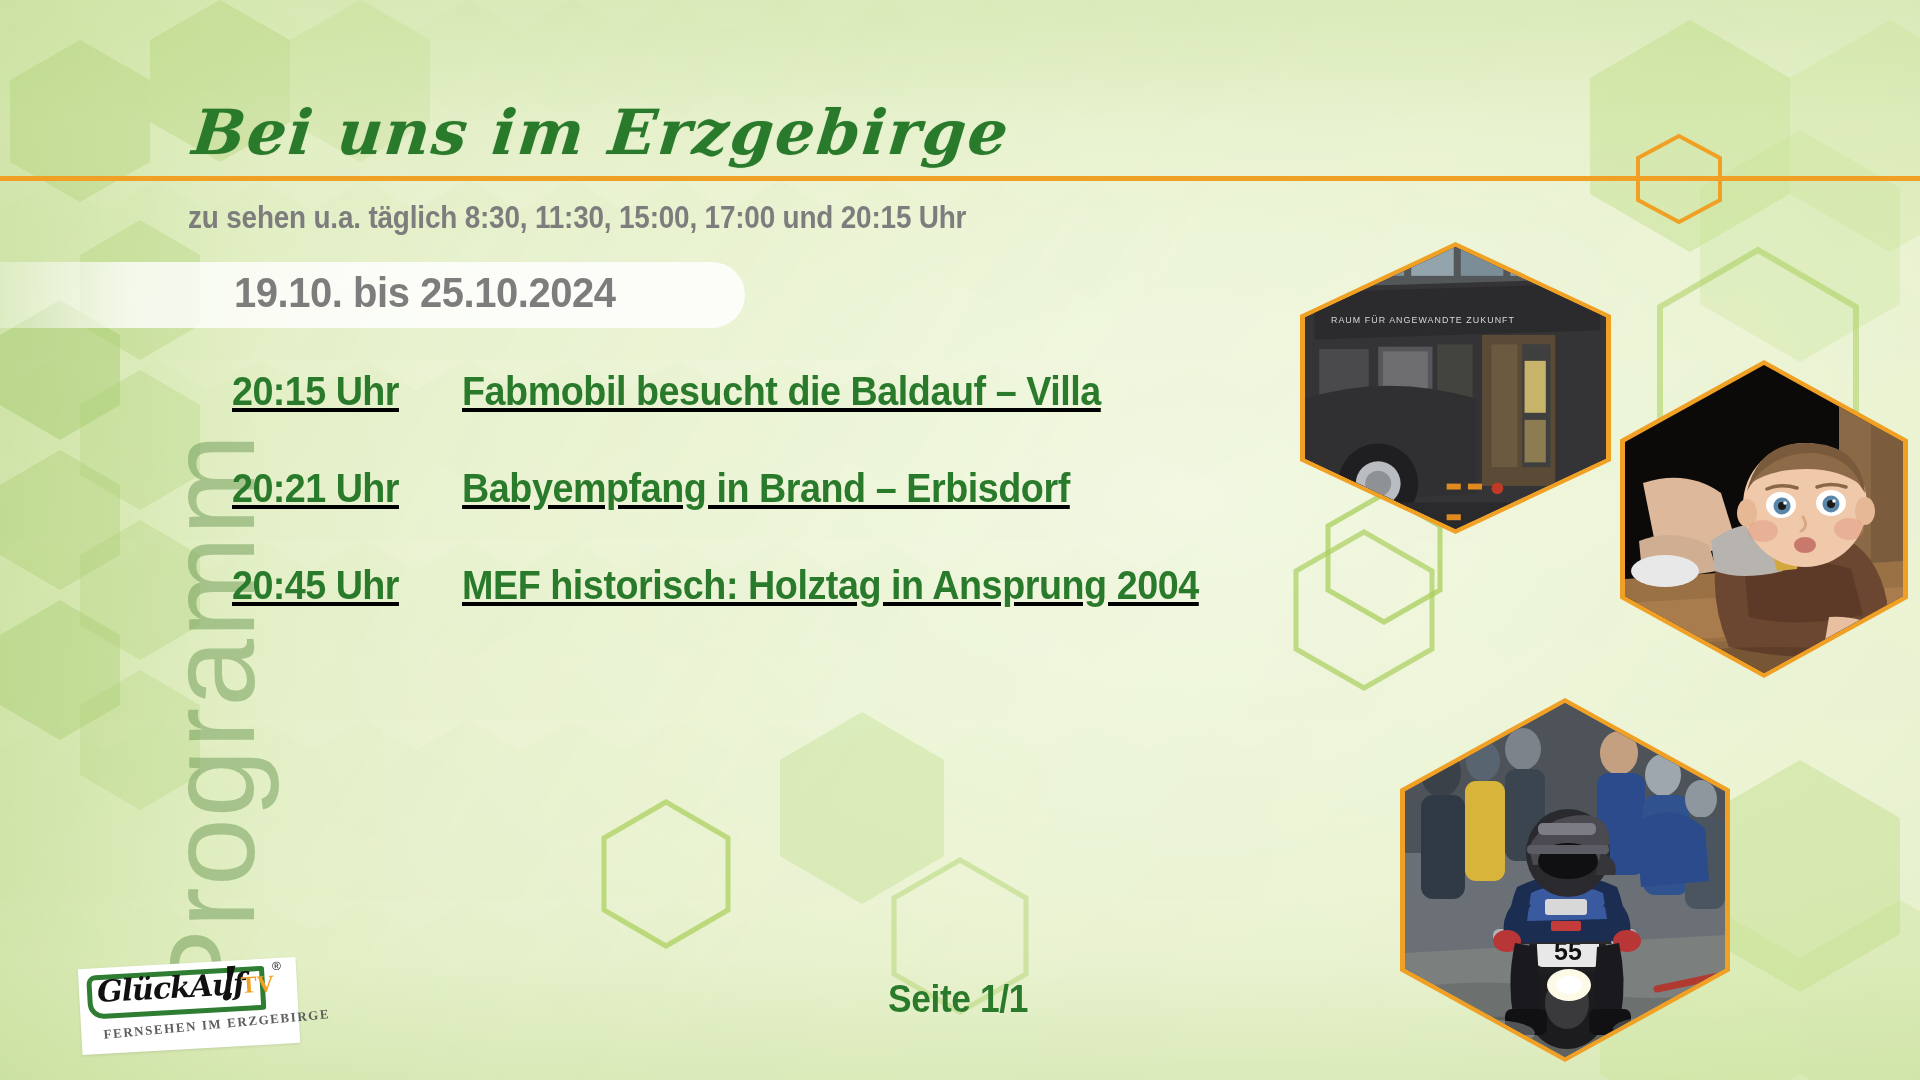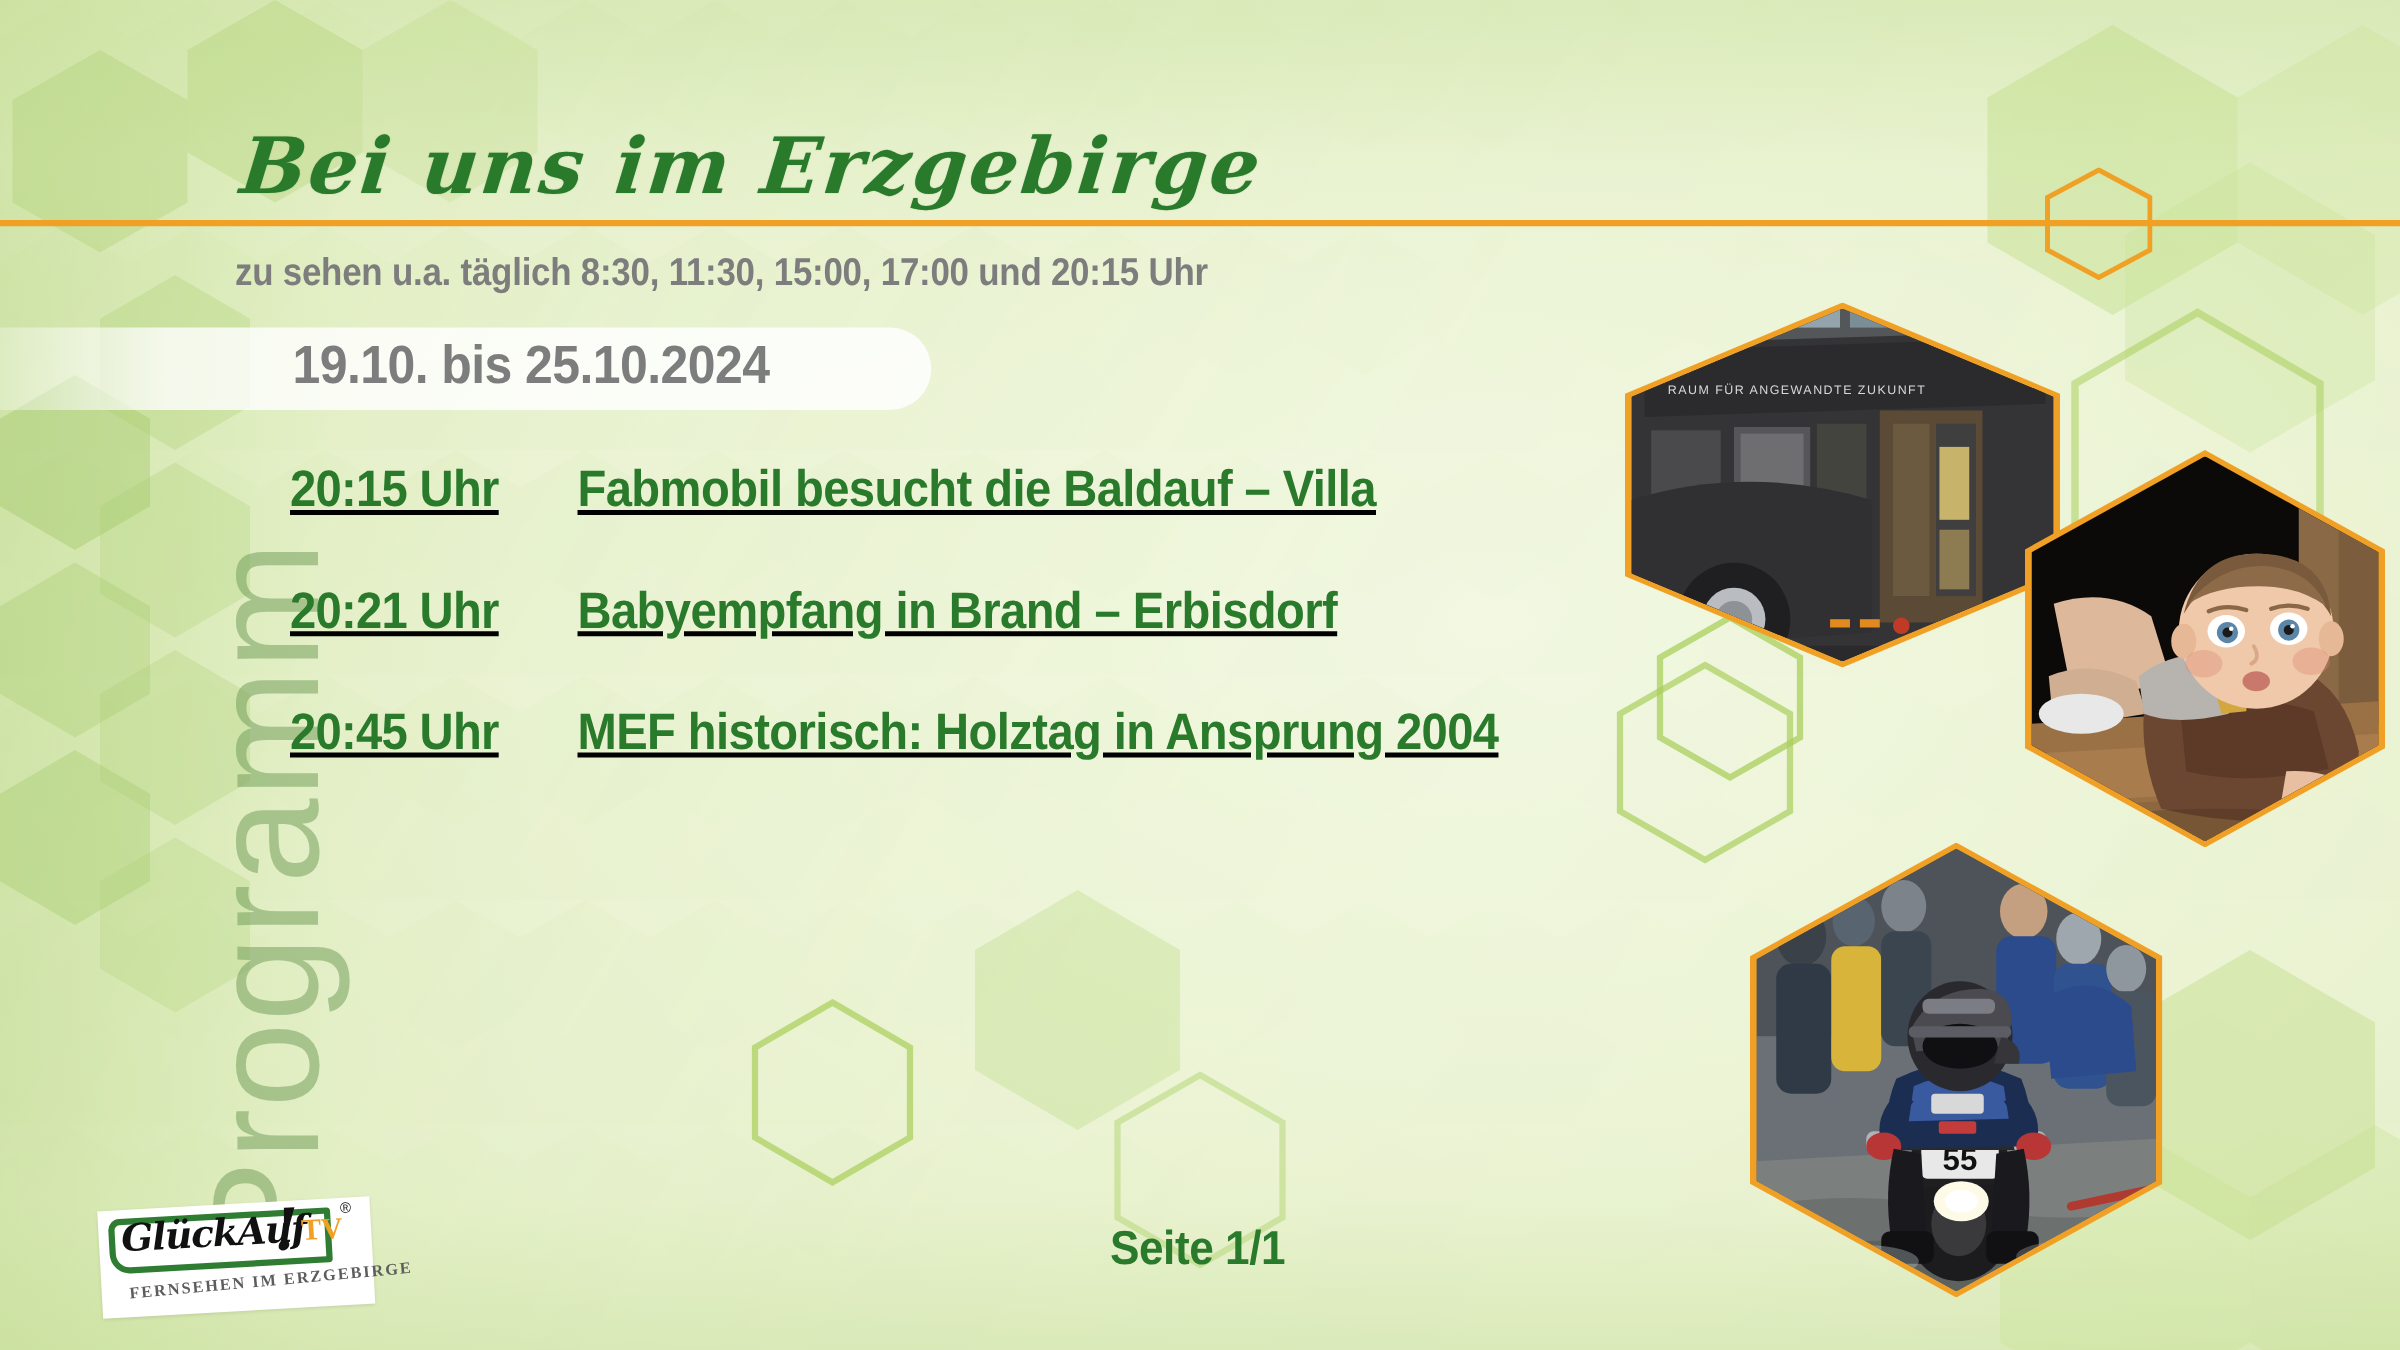--- a/index.html
+++ b/index.html
@@ -378,21 +378,21 @@
 
   <div class="logo">
     <div class="logo-inner"></div>
     <div class="logo-word">GlückAuf</div>
     <div class="logo-bang">!</div>
     <div class="logo-tv">TV</div>
     <div class="logo-reg">®</div>
     <div class="logo-sub">FERNSEHEN IM ERZGEBIRGE</div>
   </div>
 
-  <div class="photo-hex" style="left:1300px;top:242px;width:311px;height:292px;padding-left:37px;">
+  <div class="photo-hex" style="left:1300px;top:242px;width:311px;height:292px;">
     <div class="frame"></div>
     <div class="media">
       <svg viewBox="0 0 255 282" preserveAspectRatio="xMidYMid slice">
         <rect x="0" y="0" width="255" height="282" fill="#3b3b3d"></rect>
 
         <rect x="0" y="0" width="255" height="54" fill="#53575a"></rect>
         <rect x="6" y="6" width="36" height="40" fill="#8fa0a8"></rect>
         <rect x="48" y="6" width="36" height="40" fill="#7e9099"></rect>
         <rect x="90" y="6" width="36" height="40" fill="#93a4ac"></rect>
         <rect x="132" y="6" width="36" height="40" fill="#7b8d96"></rect>
@@ -483,21 +483,21 @@
         <ellipse cx="180" cy="180" rx="11" ry="8" fill="#c9796b"></ellipse>
 
         <ellipse cx="138" cy="166" rx="15" ry="11" fill="rgba(214,130,110,0.32)"></ellipse>
         <ellipse cx="224" cy="164" rx="15" ry="11" fill="rgba(214,130,110,0.32)"></ellipse>
 
         <ellipse cx="150" cy="296" rx="110" ry="14" fill="rgba(70,48,28,0.30)"></ellipse>
       </svg>
     </div>
   </div>
 
-  <div class="photo-hex" style="left:1400px;top:674px;width:330px;height:364px;">
+  <div class="photo-hex" style="left:1400px;top:698px;width:330px;height:364px;">
     <div class="frame"></div>
     <div class="media">
       <svg viewBox="0 0 320 354" preserveAspectRatio="xMidYMid slice">
         <rect x="0" y="0" width="320" height="354" fill="#5a6066"></rect>
 
         <rect x="0" y="0" width="320" height="150" fill="#4d5359"></rect>
         <rect x="0" y="150" width="320" height="120" fill="#6a7076"></rect>
 
         <path d="M0,250 L320,232 L320,354 L0,354 Z" fill="#7b807f"></path>
         <path d="M0,286 Q80,272 170,288 Q250,302 320,288 L320,354 L0,354 Z" fill="#6c716f"></path>

